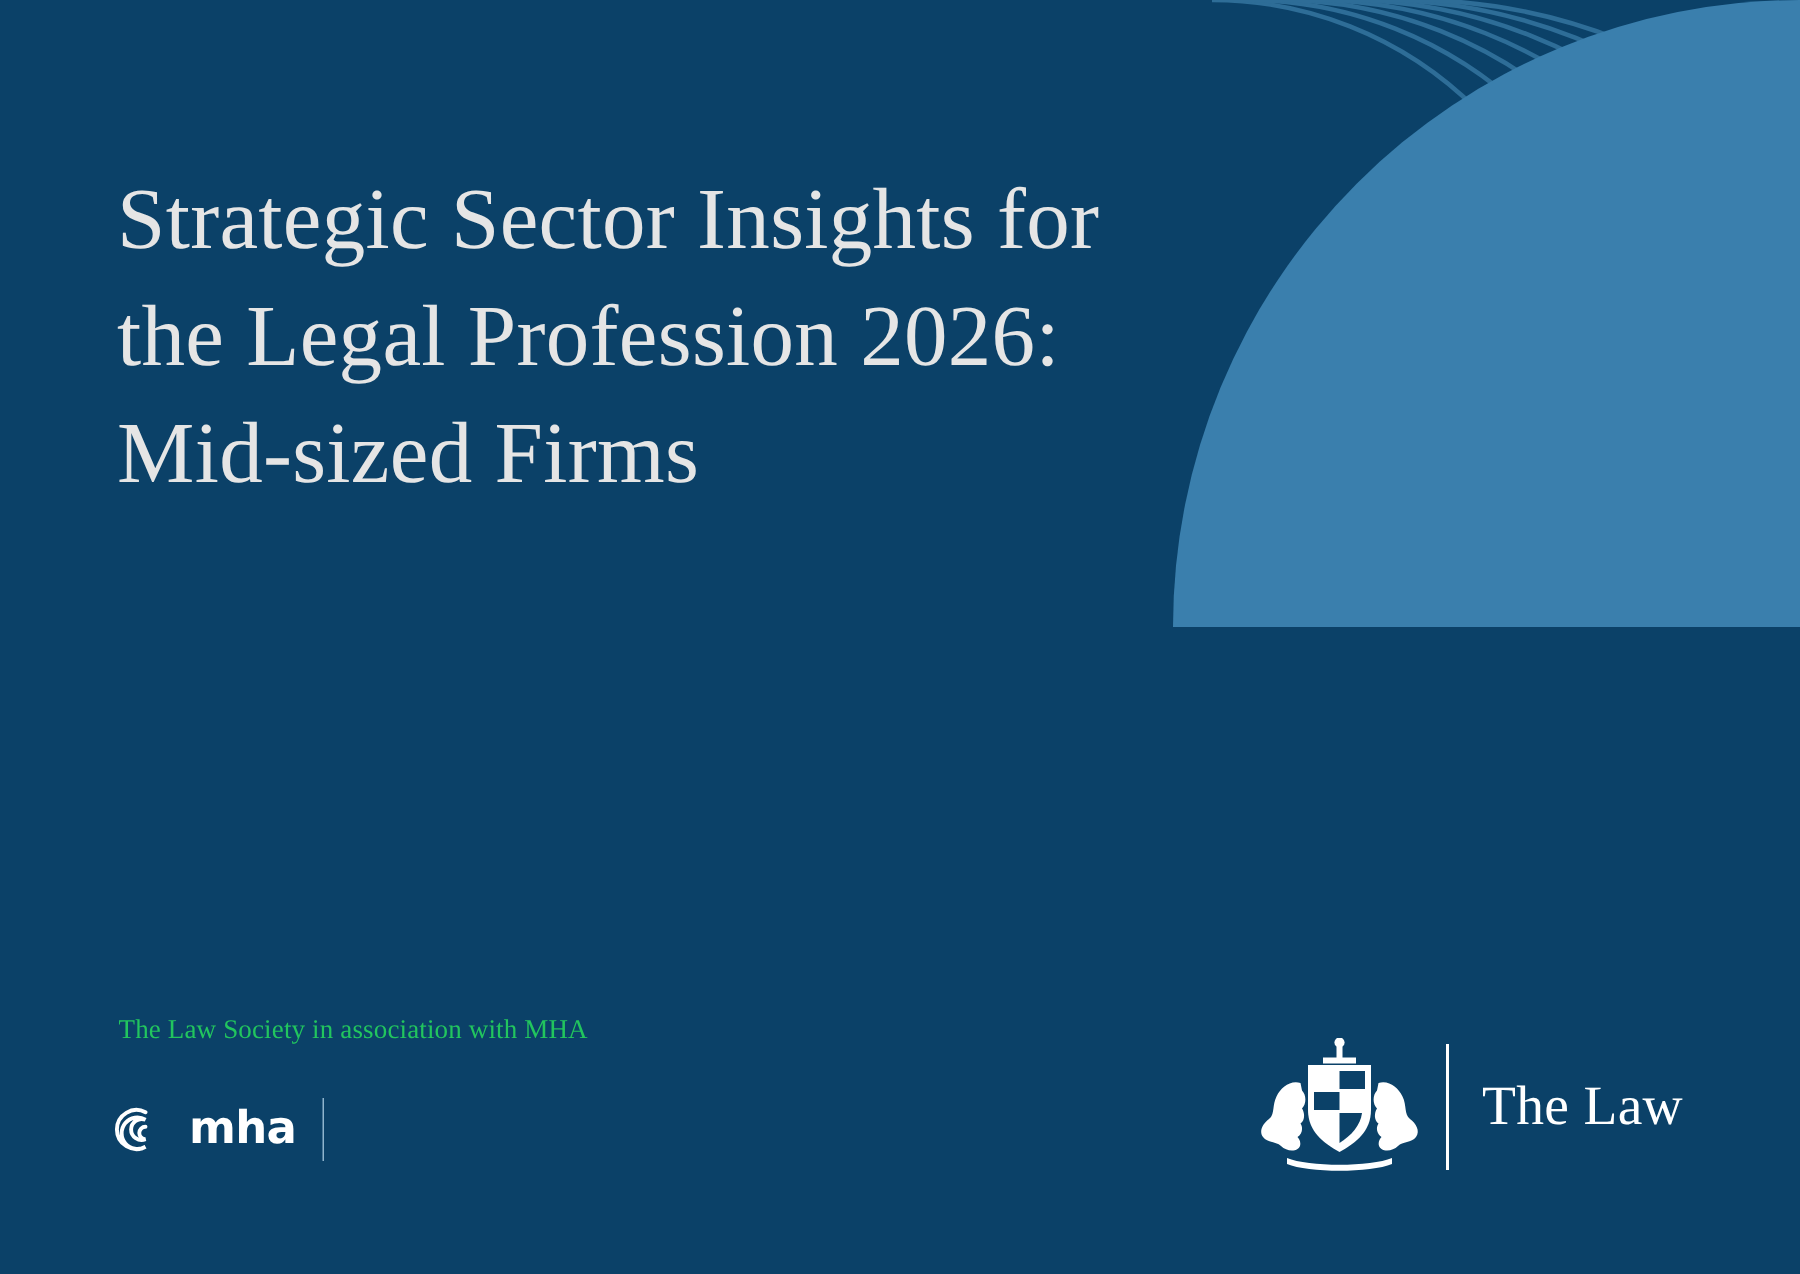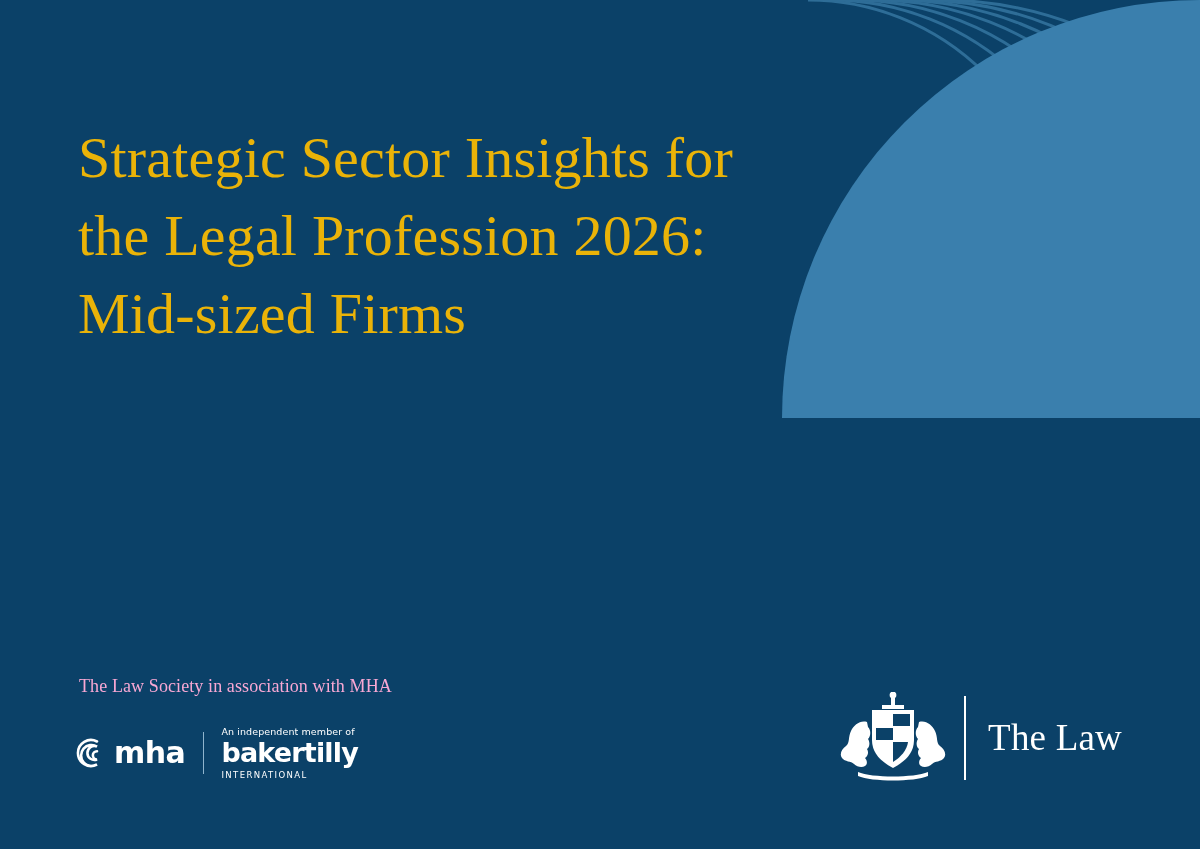--- a/index.html
+++ b/index.html
@@ -24,43 +24,43 @@
     width: 420px;
     height: 560px;
     overflow: hidden;
     pointer-events: none;
   }
 
   
   .title {
     position: absolute;
     left: 78px;
-    top: 80px;
+    top: 68px;
     width: 660px;
-    color: #eab308;
+    color: #e5e5e5;
     font-size: 58px;
     line-height: 78px;
     font-weight: normal;
     letter-spacing: 0.2px;
   }
 
   .published {
     position: absolute;
     left: 79px;
     top: 492px;
     color: #6fa8cf;
     font-size: 25px;
     letter-spacing: 0.2px;
   }
 
   .assoc {
     position: absolute;
     left: 79px;
     top: 676px;
-    color: #f9a8d4;
+    color: #22c55e;
     font-size: 18px;
     letter-spacing: 0.1px;
   }
 
   
   .mha-lockup {
     position: absolute;
     left: 75px;
     top: 725px;
     display: flex;
@@ -72,20 +72,21 @@
     height: 30px;
     margin-right: 9px;
   }
   .mha-word {
     color: #ffffff;
     font-family: "DejaVu Sans", sans-serif;
     font-size: 30px;
     font-weight: bold;
     letter-spacing: -0.5px;
     line-height: 30px;
+    margin-left: 12px;
   }
   .mha-divider {
     width: 1px;
     height: 42px;
     background: #8fb4cd;
     margin: 0 17px 0 18px;
   }
   .bt-block {
     display: flex;
     flex-direction: column;
@@ -173,25 +174,20 @@
   <div class="assoc">The Law Society in association with MHA</div>
 
   <div class="mha-lockup">
     <span class="mha-mark">
       <svg width="30" height="30" viewBox="0 0 30 30" xmlns="http://www.w3.org/2000/svg" aria-hidden="true">
         <path d="M22 3.5 A13 13 0 1 0 22 26.5 A10.5 10.5 0 1 1 22 8.5 A7 7 0 1 0 22 21.5 A4 4 0 1 1 22 13.2" fill="none" stroke="#ffffff" stroke-width="2.6" stroke-linecap="round"></path>
       </svg>
     </span>
     <span class="mha-word">mha</span>
     <span class="mha-divider"></span>
-    <span class="bt-block">
-      <span class="bt-small">An independent member of</span>
-      <span class="bt-word">bakertilly</span>
-      <span class="bt-intl">INTERNATIONAL</span>
-    </span>
   </div>
 
   <div class="ls-lockup">
     <span class="ls-crest">
       <svg width="118" height="92" viewBox="0 0 118 92" xmlns="http://www.w3.org/2000/svg" aria-hidden="true">
         <g fill="#ffffff">
 
           <path d="M59 18 L80 18 L80 48 C80 62 70 70 59 76 C48 70 38 62 38 48 L38 18 Z"></path>
 
           <rect x="57" y="4" width="4" height="12"></rect>

